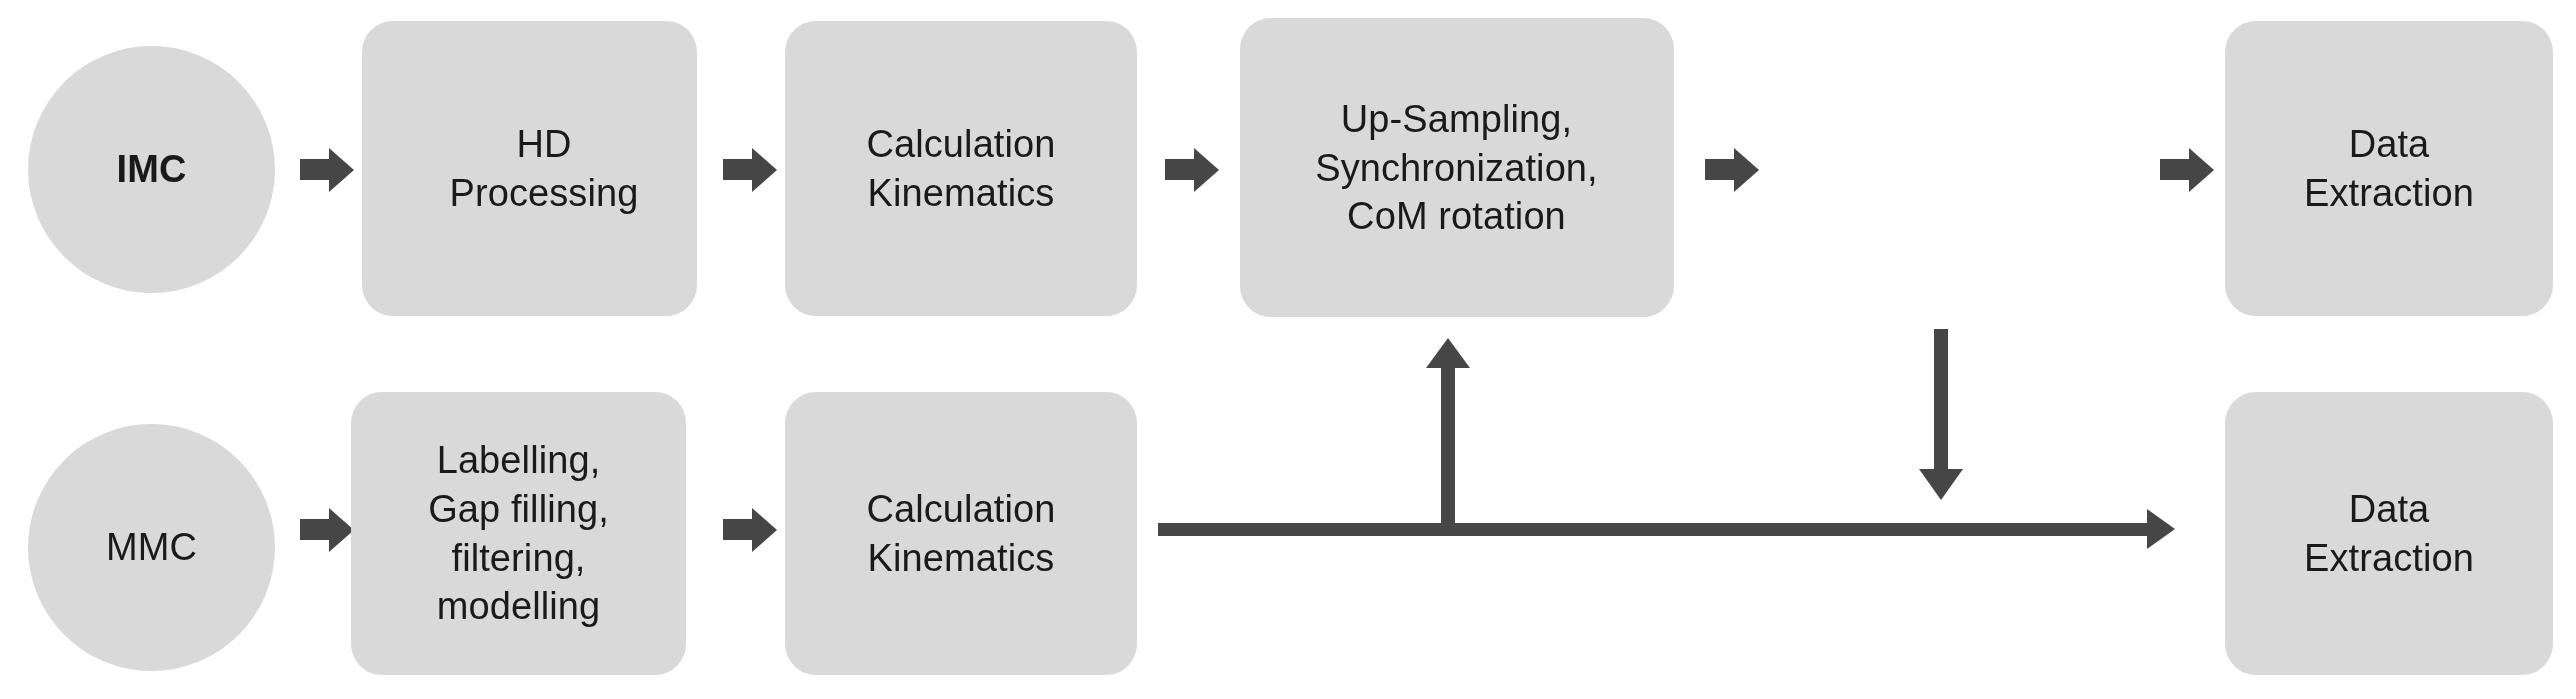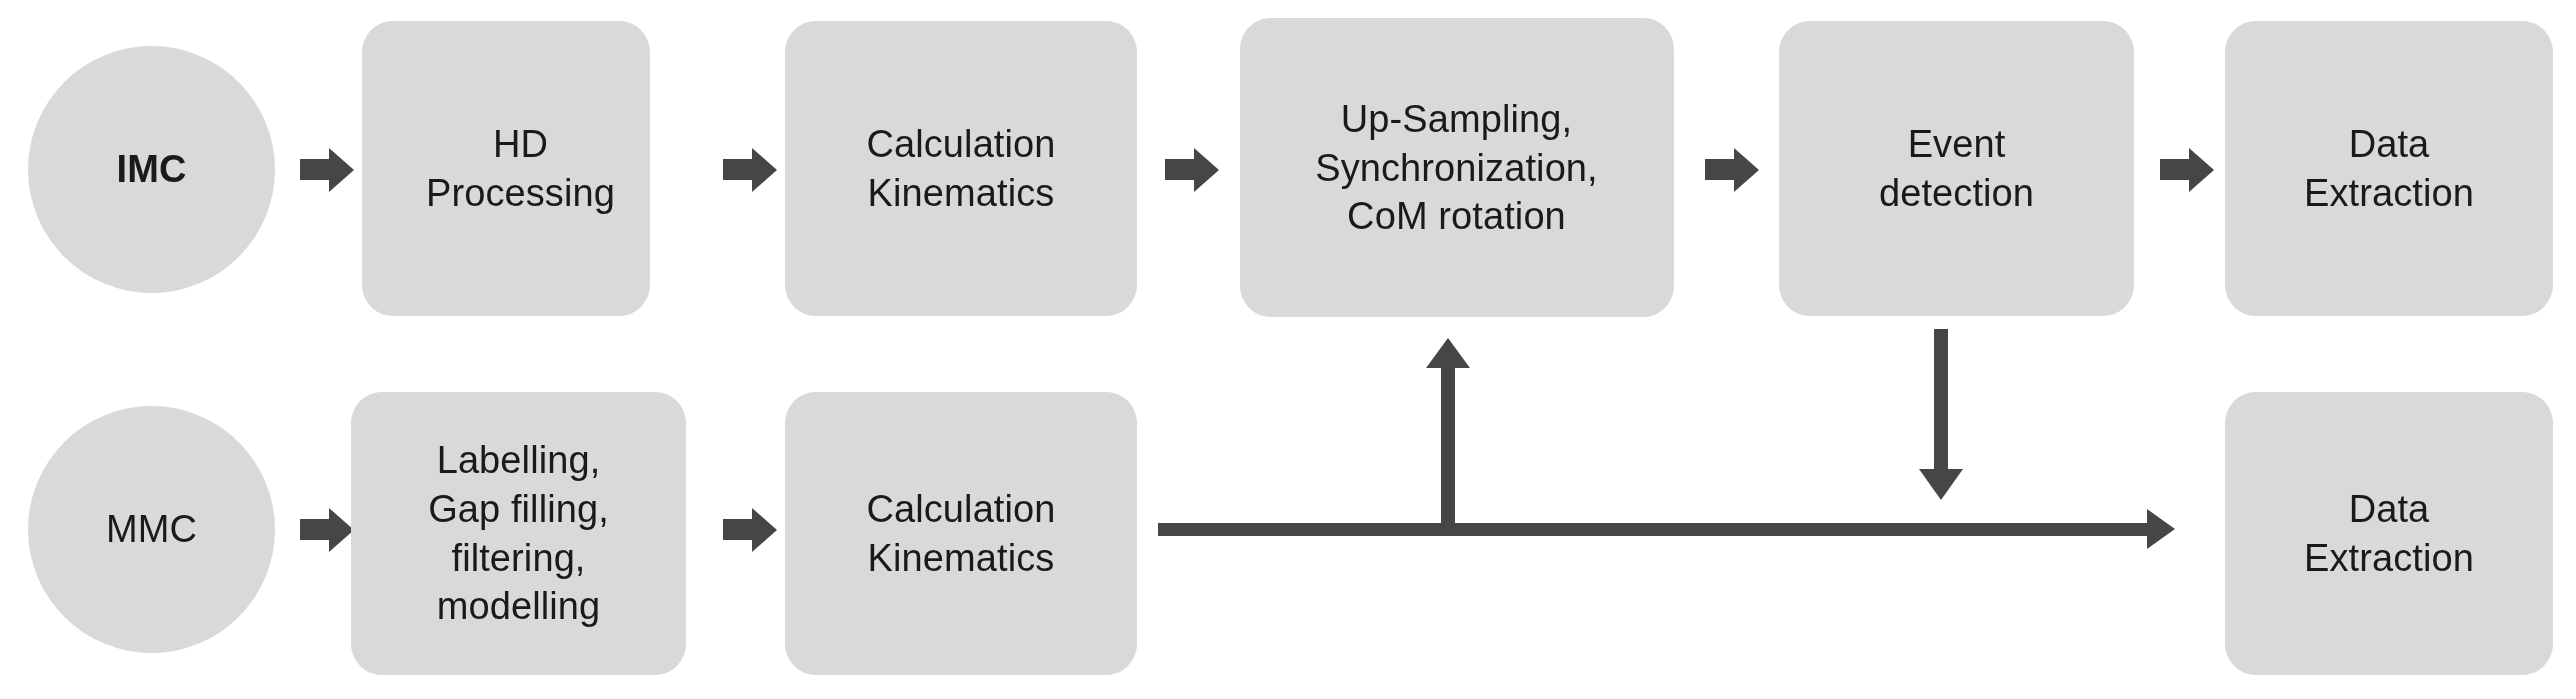--- a/index.html
+++ b/index.html
@@ -109,49 +109,47 @@
 </style>
 </head>
 <body>
 
 <div id="canvas">
 
   <div class="node circle" style="left:28px; top:46px; width:247px; height:247px;font-weight:bold;">IMC</div>
 
   <div class="arrow-h" style="left:300px; top:159px; width:30px;"></div>
 
-  <div class="node rounded" style="left:362px; top:21px; width:288px; height:295px;padding-left:36px;">HD
+  <div class="node rounded" style="left:362px; top:21px; width:335px; height:295px;padding-left:36px;">HD
 Processing</div>
 
   <div class="arrow-h" style="left:723px; top:159px; width:30px;"></div>
 
   <div class="node rounded" style="left:785px; top:21px; width:352px; height:295px;">Calculation
 Kinematics</div>
 
   <div class="arrow-h" style="left:1165px; top:159px; width:30px;"></div>
 
   <div class="node rounded" style="left:1240px; top:18.4px; width:434px; height:299px;padding-left:6px;">Up-Sampling,
 Synchronization,
 CoM rotation</div>
 
   <div class="arrow-h" style="left:1705px; top:159px; width:30px;"></div>
 
-  <div class="node rounded" style="left:1779px; top:21px; width:355px; height:295px;">Event
-detection</div>
 
   <div class="arrow-h" style="left:2160px; top:159px; width:30px;"></div>
 
   <div class="node rounded" style="left:2225px; top:21px; width:328px; height:295px;">Data
 Extraction</div>
 
   <div class="arrow-v-up" style="left:1441px; top:366px; width:14px; height:157px;"></div>
 
   <div class="arrow-v-down" style="left:1934px; top:329px; width:14px; height:141px;"></div>
 
-  <div class="node circle" style="left:28px; top:406px; width:247px; height:247px;">MMC</div>
+  <div class="node circle" style="left:28px; top:424px; width:247px; height:247px;">MMC</div>
 
   <div class="arrow-h" style="left:300px; top:519px; width:30px;"></div>
 
   <div class="node rounded" style="left:351px; top:392px; width:335px; height:283px;">Labelling,
 Gap filling,
 filtering,
 modelling</div>
 
   <div class="arrow-h" style="left:723px; top:519px; width:30px;"></div>
 

